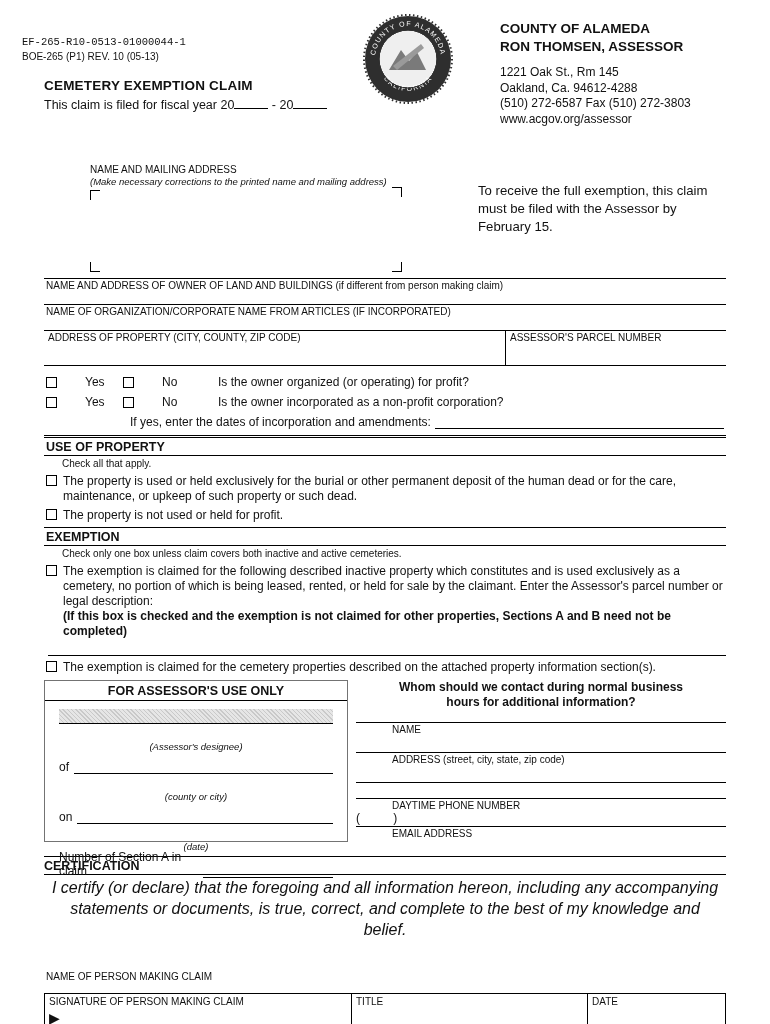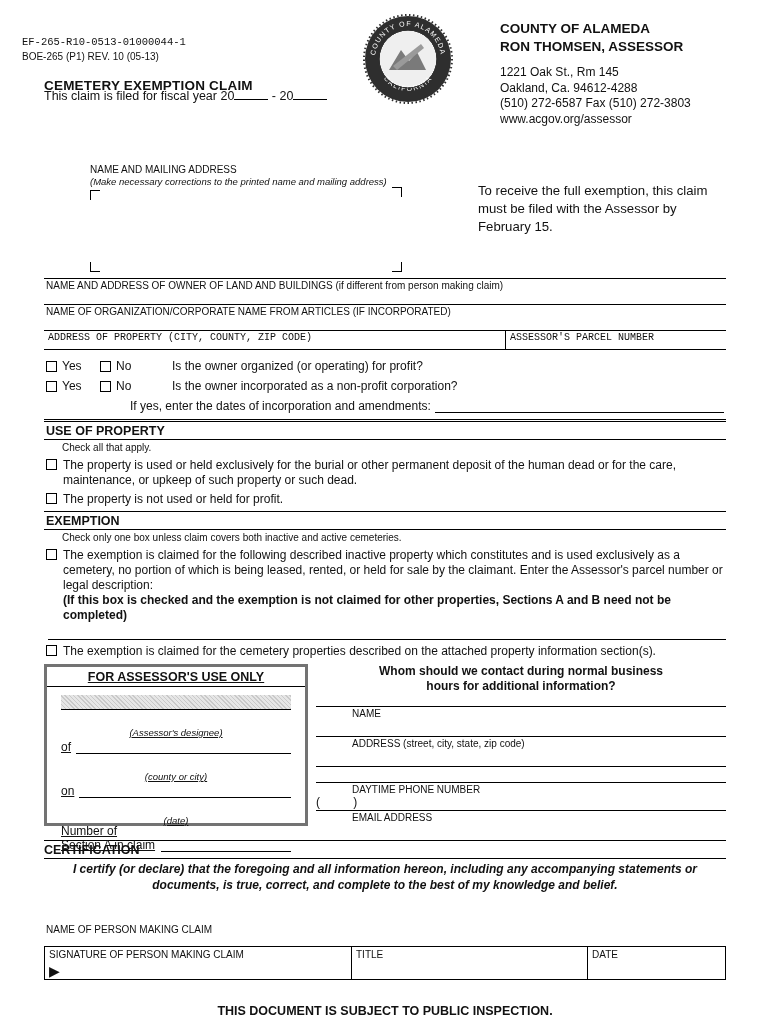--- a/index.html
+++ b/index.html
@@ -11,89 +11,89 @@
     overflow:hidden;
   }
   .content { padding:0 44px; }
 
   
   .header { position:relative; height:150px; }
   .form-codes { position:absolute; left:-22px; top:36px; line-height:1.3; }
   .code1 { font-family:"Liberation Mono", monospace; font-size:10.5px; }
   .code2 { font-size:10px; }
   .claim-title { position:absolute; left:0; top:78px; font-size:13.5px; font-weight:bold; letter-spacing:.2px; }
-  .fiscal { position:absolute; left:0; top:88px; font-size:12.5px; }
+  .fiscal { position:absolute; left:0; top:97px; font-size:12.5px; }
   .blank-sm { display:inline-block; width:34px; border-bottom:1px solid #000; height:12px; vertical-align:baseline; }
   .seal-wrap { position:absolute; left:319px; top:14px; }
   .county-block { position:absolute; left:456px; top:20px; line-height:1.3; width:240px; }
   .county-bold { font-size:13.5px; font-weight:bold; }
   .county-addr { font-size:12px; margin-top:10px; line-height:1.3; }
 
   
   .mailing { position:relative; height:128px; }
   .mail-label { position:absolute; left:46px; top:14px; font-size:10px; }
   .mail-note { position:absolute; left:46px; top:26px; font-size:9.5px; font-style:italic; }
   .corner { position:absolute; width:10px; height:10px; }
   .c-tl { left:46px; top:40px; border-left:1px solid #000; border-top:1px solid #000; }
   .c-tr { left:348px; top:37px; border-right:1px solid #000; border-top:1px solid #000; }
   .c-bl { left:46px; top:112px; border-left:1px solid #000; border-bottom:1px solid #000; }
   .c-br { left:348px; top:112px; border-right:1px solid #000; border-bottom:1px solid #000; }
   .deadline { position:absolute; left:434px; top:32px; width:250px; font-size:13.2px; line-height:1.35; }
 
   
   .field-line { border-top:1px solid #000; padding:1px 2px 13px; font-size:10px; }
-  .prop-row { display:flex; border-top:1px solid #000; border-bottom:1px solid #000; height:20px;font-family:Liberation Mono, monospace; }
+  .prop-row { display:flex; border-top:1px solid #000; border-bottom:1px solid #000; height:36px; }
   .prop-cell { font-size:10px; padding:1px 4px; }
   .prop-left { flex:1; }
   .prop-right { width:221px; border-left:1px solid #000; }
 
   
   .questions { padding:6px 2px 6px 2px; }
   .q-row { display:flex; align-items:center; height:20px; font-size:12px; }
   .cb { display:inline-block; width:11px; height:11px; border:1px solid #000; background:#fff; flex:0 0 auto; }
   .q-row .cb { margin-right:5px; }
   .q-opt { width:30px; }
-  .q-row .cb + .q-opt { margin-right:8px; }
+  .q-row .cb + .q-opt { margin-right:8px;margin-left:23px; }
   .q-text { margin-left:18px; }
   .q-followup { display:flex; align-items:flex-end; margin-left:84px; height:17px; font-size:12px; }
   .q-followup .fill { flex:1; border-bottom:1px solid #000; margin-left:4px; height:13px; }
 
   
   .double-rule { height:3px; border-top:1px solid #000; border-bottom:1px solid #000; }
   .sec-head { font-size:12.5px; font-weight:bold; padding:2px 2px 1px; border-bottom:1px solid #000; }
   .sec-head.topline { border-top:1px solid #000; margin-top:2px; }
   .instruction { font-size:10px; padding:2px 2px 1px 18px; }
   .chk-item { display:flex; gap:6px; font-size:12px; line-height:1.25; margin:4px 2px; }
   .chk-item .cb { margin-top:1px; }
   .chk-bold { font-weight:bold; }
   .fill-line { height:13px; border-bottom:1px solid #000; margin:0 0 3px 4px; }
 
   
   .two-col { display:flex; margin-top:5px; }
-  .assessor-box { width:264px; height:162px; border:3px solid #737373;text-decoration:underline; }
+  .assessor-box { width:304px; height:162px; border:1px solid #737373; }
   .ab-heading { text-align:center; font-weight:bold; font-size:12.5px; padding:3px 0 2px; border-bottom:1px solid #000; }
   .ab-body { padding:8px 14px 0; font-size:12px; }
   .stamp-strip { height:15px; border-bottom:1px solid #000;
     background:repeating-linear-gradient(45deg,#c9c9c9 0 1px,#e6e6e6 1px 3px); }
   .ab-caption { text-align:center; font-size:9.5px; font-style:italic; padding-top:17px; }
-  .ab-row { display:flex; align-items:flex-end; height:16px; }
+  .ab-row { display:flex; align-items:flex-end; margin-top:6px; height:16px; }
   .ab-row .fill { flex:1; border-bottom:1px solid #000; margin-left:5px; height:13px; }
   .ab-row.sections { margin-top:10px; }
   .ab-row.sections .fill { flex:0 0 130px; }
 
   .contact-col { flex:1; margin-left:8px; }
   .contact-head { font-weight:bold; font-size:12px; text-align:center; line-height:1.25; max-width:300px; margin:0 auto; }
   .c-fill { border-bottom:1px solid #000; }
   .c-label { font-size:10px; padding-top:1px;padding-left:36px; }
   .phone-row { border-bottom:1px solid #000; font-size:12px; height:16px; white-space:pre; }
 
   
   .cert-head { margin-top:14px; border-top:1px solid #000; border-bottom:1px solid #000;
     text-align:left; font-weight:bold; font-size:12.5px; padding:2px 0 1px; }
-  .cert-statement { font-style:italic; font-size:12px; text-align:center; line-height:1.3; padding:3px 6px 2px;font-weight:bold; }
+  .cert-statement { font-style:italic; font-size:16px; text-align:center; line-height:1.3; padding:3px 6px 2px; }
   .cert-name-label { font-size:10px; padding:1px 2px 0;margin-top:28px; }
   .cert-name-fill { height:11px; }
   .sig-table { display:flex; border:1px solid #000; height:34px; }
   .sig-cell { font-size:10px; padding:2px 4px; position:relative; }
   .sig-cell.sig { flex:1; }
   .sig-cell.title { width:236px; border-left:1px solid #000; }
   .sig-cell.date { width:138px; border-left:1px solid #000; }
   .sig-arrow { position:absolute; left:4px; bottom:1px; font-size:14px; line-height:1; }
   .public-notice { text-align:center; font-weight:bold; font-size:12.5px; margin-top:24px; }
 </style>

